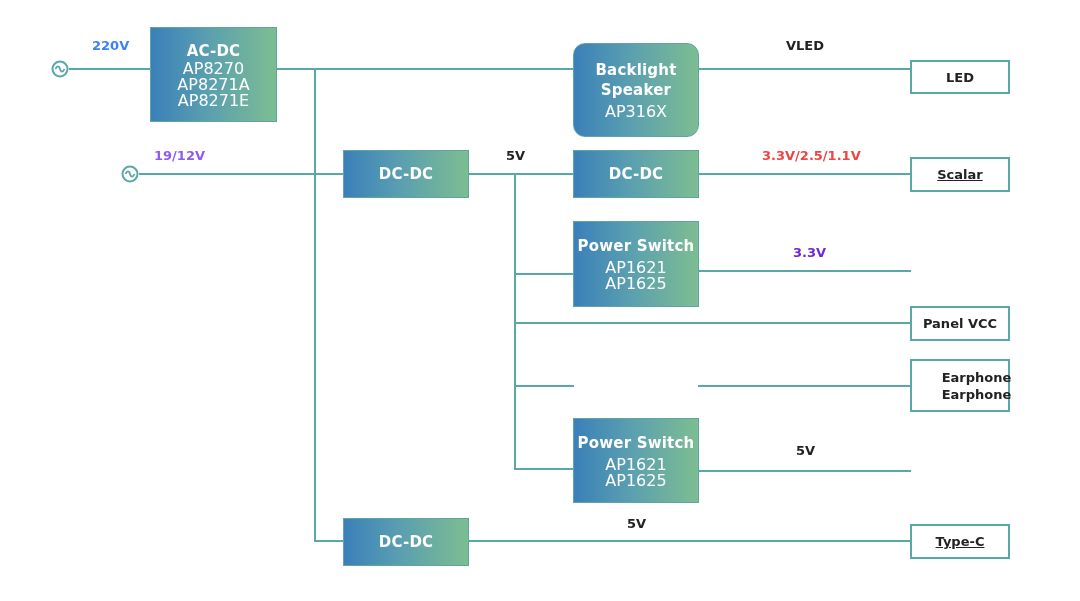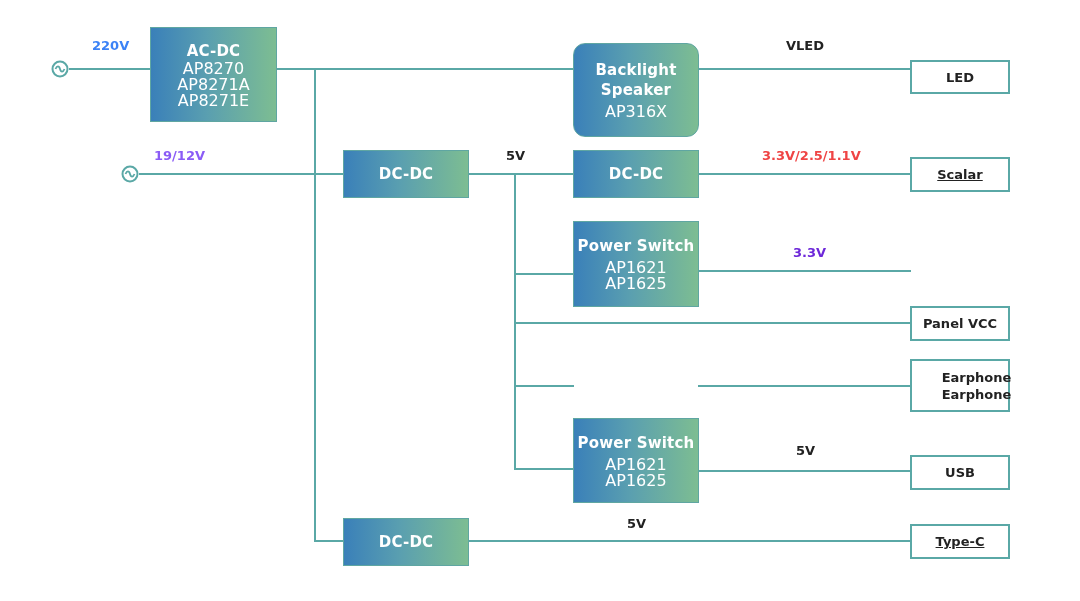--- a/index.html
+++ b/index.html
@@ -186,20 +186,17 @@
   <div class="sink" style="left: 910px; top: 157px; width: 100px; height: 35px; color: rgb(34, 34, 34); text-decoration: underline;">
     <span>Scalar</span>
   </div>
   <div class="sink" style="left: 910px; top: 306px; width: 100px; height: 35px; color: rgb(34, 34, 34);">
     <span>Panel VCC</span>
   </div>
   <div class="sink" style="left: 910px; top: 359px; width: 100px; height: 53px; color: rgb(34, 34, 34); padding-left: 33px;">
     <span>Earphone</span>
     <span>Earphone</span>
   </div>
-  <div class="sink" style="left: 910px; top: 455px; width: 100px; height: 35px; color: rgb(34, 34, 34);">
-    <span>USB</span>
-  </div>
   <div class="sink" style="left: 910px; top: 524px; width: 100px; height: 35px; color: rgb(34, 34, 34); text-decoration: underline;">
     <span>Type-C</span>
   </div>
 
 </div>
 
 </body></html>

